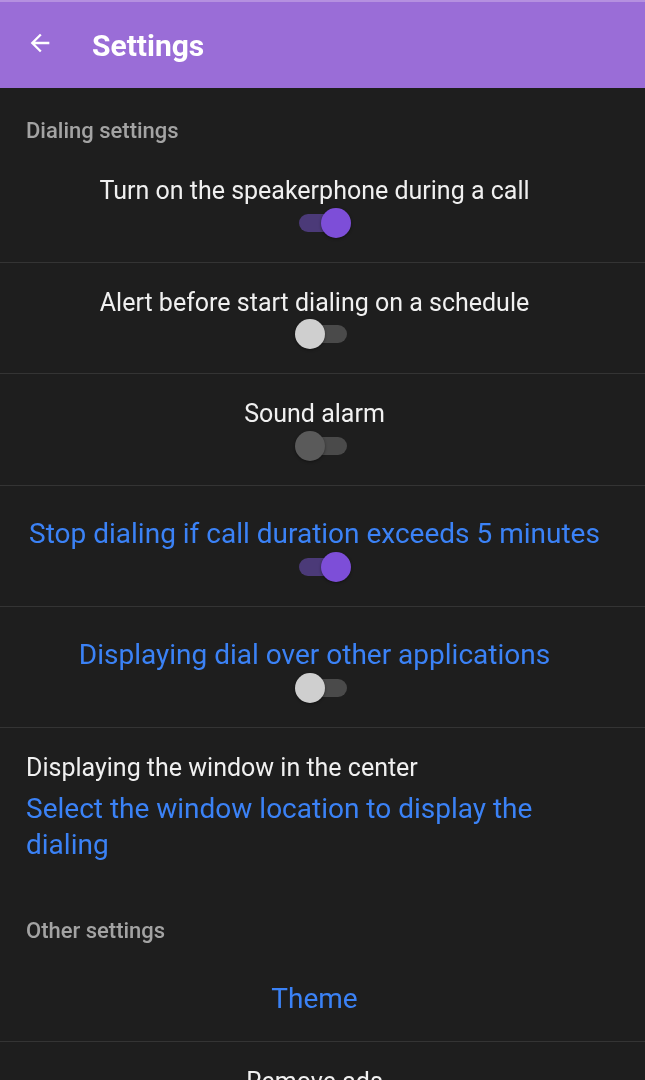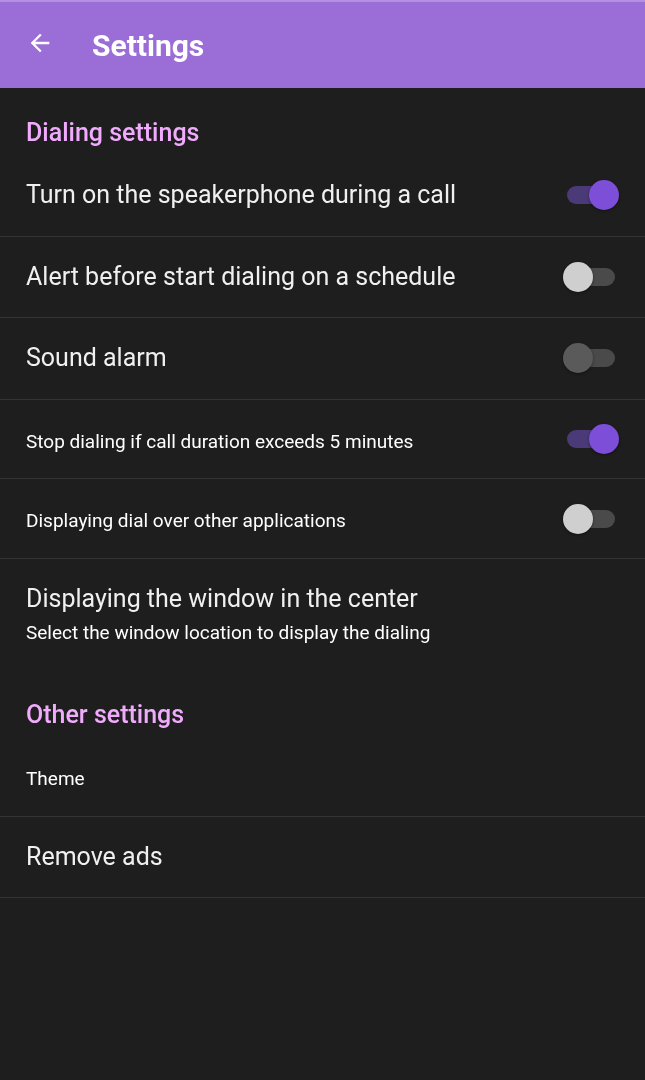--- a/index.html
+++ b/index.html
@@ -27,44 +27,45 @@
     cursor: pointer;
   }
   .back-btn svg { width: 28px; height: 28px; fill: #fff; }
   .header-title {
     color: #fff;
     font-size: 30px;
     font-weight: 700;
     margin-left: 32px;
   }
   .section-header {
-    color: #f0abfc;
-    font-size: 25px;
+    color: #a3a3a3;
+    font-size: 22px;
     font-weight: 500;
     padding: 30px 26px 8px 26px;
   }
   .setting-row {
     display: flex;
     align-items: center;
     justify-content: space-between;
     padding: 24px 26px;
     border-bottom: 1px solid #343434;
     cursor: pointer;
+    flex-direction: column;
   }
   .setting-row.no-border { border-bottom: none; }
   .setting-text { flex: 1; padding-right: 16px; }
   .setting-title {
     color: #f0f0f0;
     font-size: 25px;
     font-weight: 400;
     line-height: 1.3;
   }
   .setting-subtitle {
-    color: #ffffff;
-    font-size: 19px;
+    color: #3b82f6;
+    font-size: 28px;
     font-weight: 400;
     margin-top: 6px;
     line-height: 1.3;
   }
   .toggle {
     position: relative;
     width: 56px;
     height: 30px;
     flex-shrink: 0;
   }

